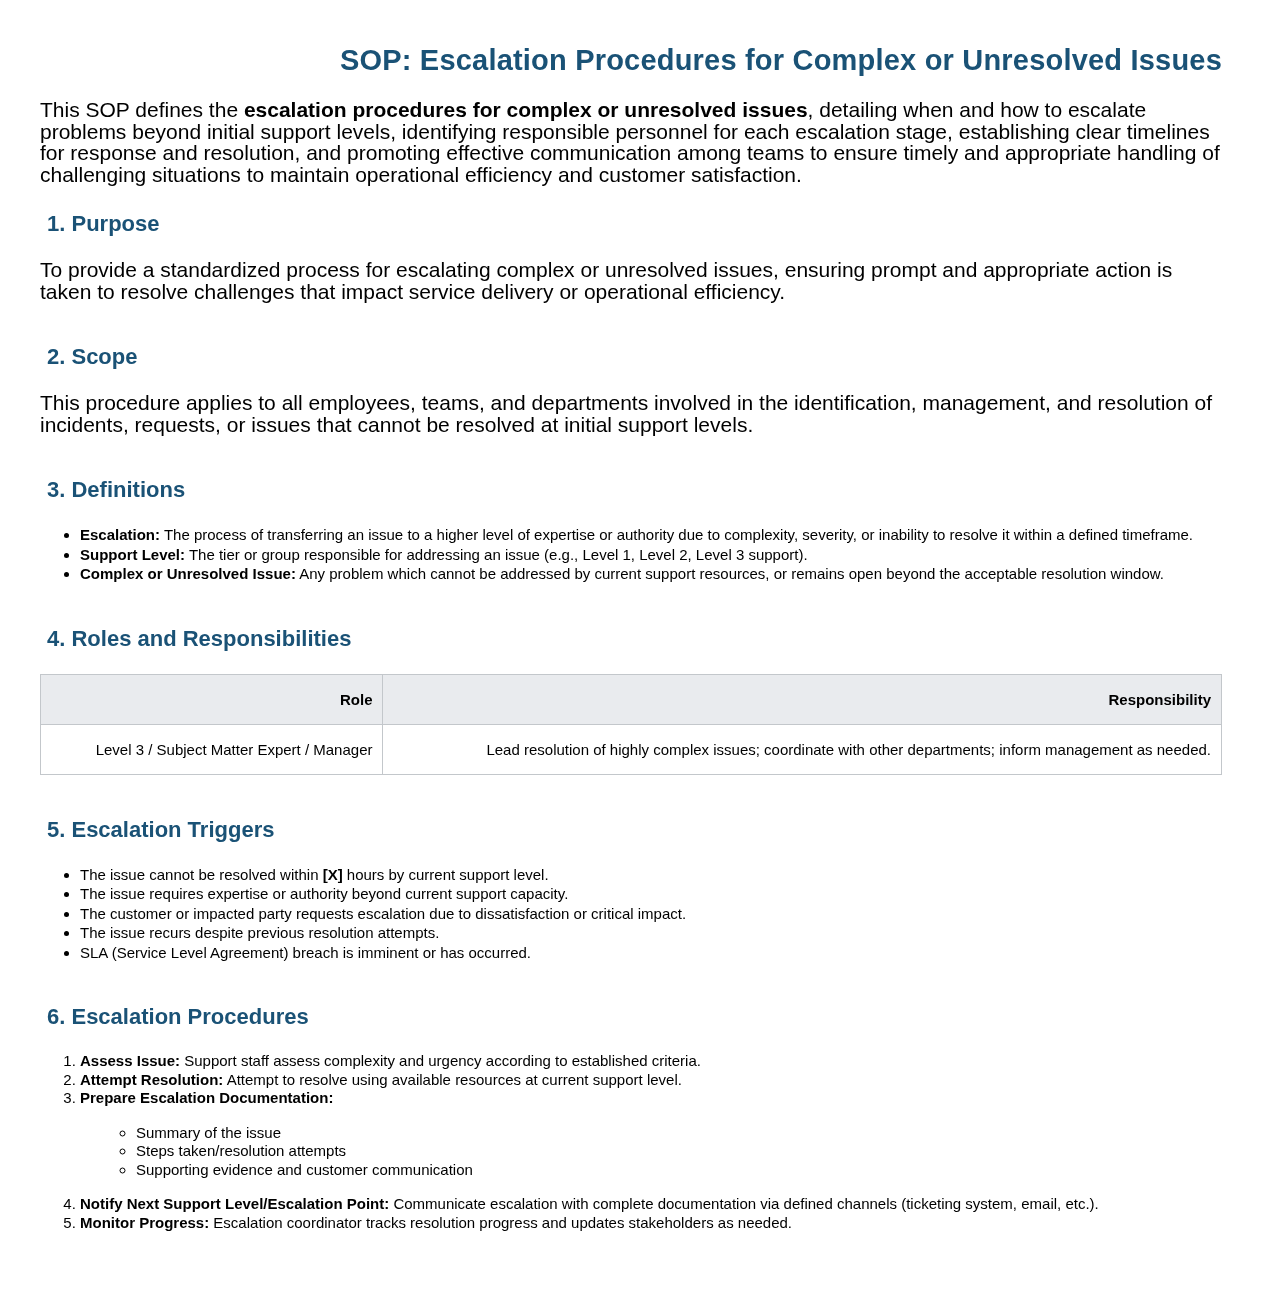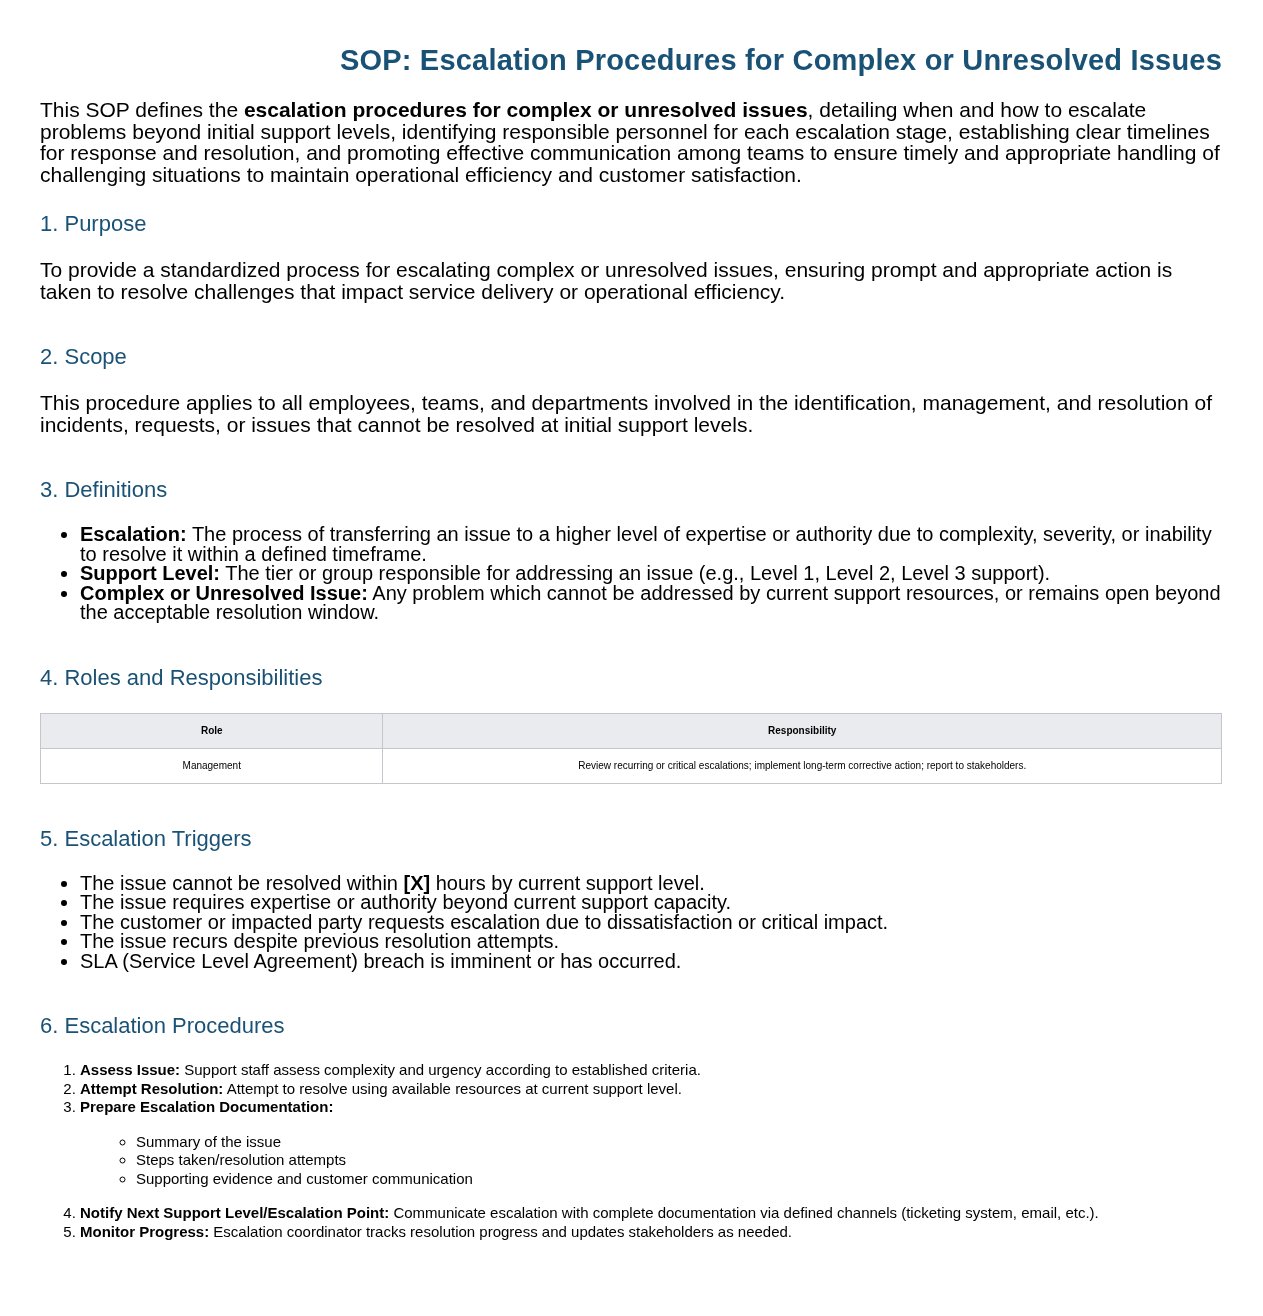--- a/index.html
+++ b/index.html
@@ -14,35 +14,35 @@
   h1 {
     font-size: 29px;
     font-weight: bold;
     color: var(--heading-color, #1a5276);
     margin: 6px 0 22px 0;
     letter-spacing: 0.2px;
     text-align: right;
   }
   h2 {
     font-size: 22px;
-    font-weight: normal;
+    font-weight: bold;
     color: var(--heading-color, #1a5276);
-    margin: 42px 0 22px 0;
+    margin: 42px 0 22px 7px;
   }
   h2.first { margin-top: 26px; }
   p {
     font-size: 21px;
     line-height: 21.5px;
     margin: 0 0 15px 0;
   }
   b, strong, .bold { font-weight: bold; }
   ul.bullets {
     margin: 0;
     padding-left: 40px;
-    font-size: 20px;
+    font-size: 15px;
   }
   ul.bullets > li {
     line-height: 19.5px;
     margin: 0;
   }
   ol.steps {
     margin: 0;
     padding-left: 40px;
     font-size: 15px;
   }
@@ -58,23 +58,23 @@
     padding-left: 40px;
   }
   ul.sub > li { line-height: 18.5px; margin: 0; }
   table.roles {
     border-collapse: collapse;
     width: 100%;
     margin: 0;
   }
   table.roles th, table.roles td {
     border: 1px solid #c3c7cb;
-    padding: 8px 10px;
-    font-size: 10px;
-    text-align: center;
+    padding: 16px 10px;
+    font-size: 15px;
+    text-align: right;
     vertical-align: middle;
     height: 35px;
   }
   table.roles th {
     background: var(--table-header-bg, #e9ebee);
     font-weight: bold;
   }
   table.roles col.c1 { width: 29%; }
 </style>
 </head>
@@ -104,22 +104,22 @@
       <col class="c2">
     </colgroup>
   <thead>
     <tr>
       <th>Role</th>
       <th>Responsibility</th>
     </tr>
   </thead>
   <tbody>
     <tr>
-      <td>Management</td>
-      <td>Review recurring or critical escalations; implement long-term corrective action; report to stakeholders.</td>
+      <td>Level 3 / Subject Matter Expert / Manager</td>
+      <td>Lead resolution of highly complex issues; coordinate with other departments; inform management as needed.</td>
     </tr>
   </tbody>
 </table>
 
 <h2>5. Escalation Triggers</h2>
 <ul class="bullets">
   <li><span>The issue cannot be resolved within </span><b>[X]</b><span> hours by current support level.</span></li>
   <li><span>The issue requires expertise or authority beyond current support capacity.</span></li>
   <li><span>The customer or impacted party requests escalation due to dissatisfaction or critical impact.</span></li>
   <li><span>The issue recurs despite previous resolution attempts.</span></li>

